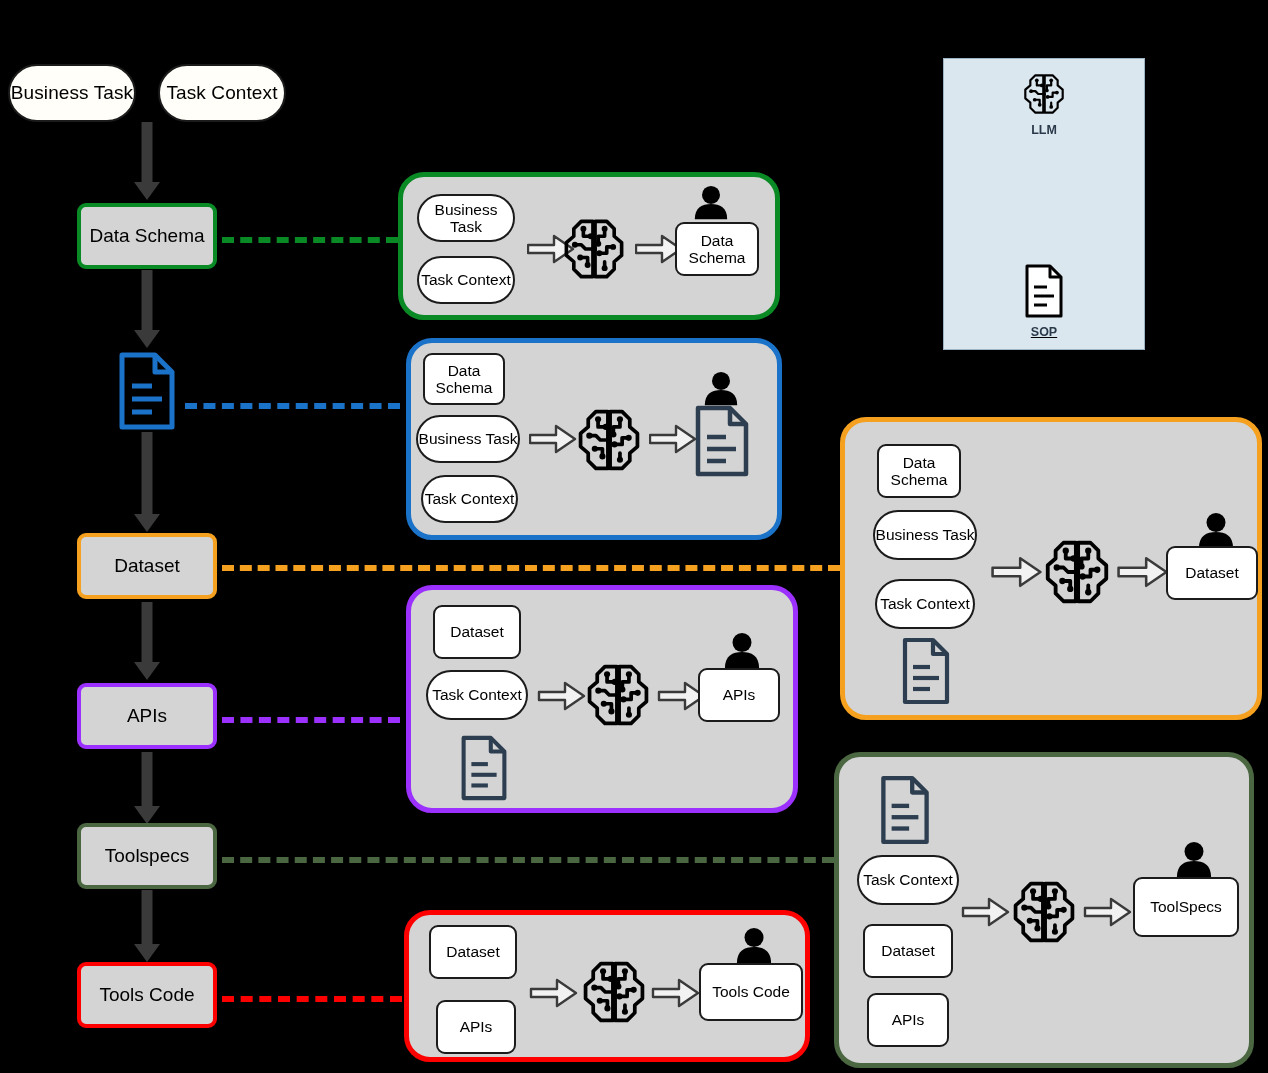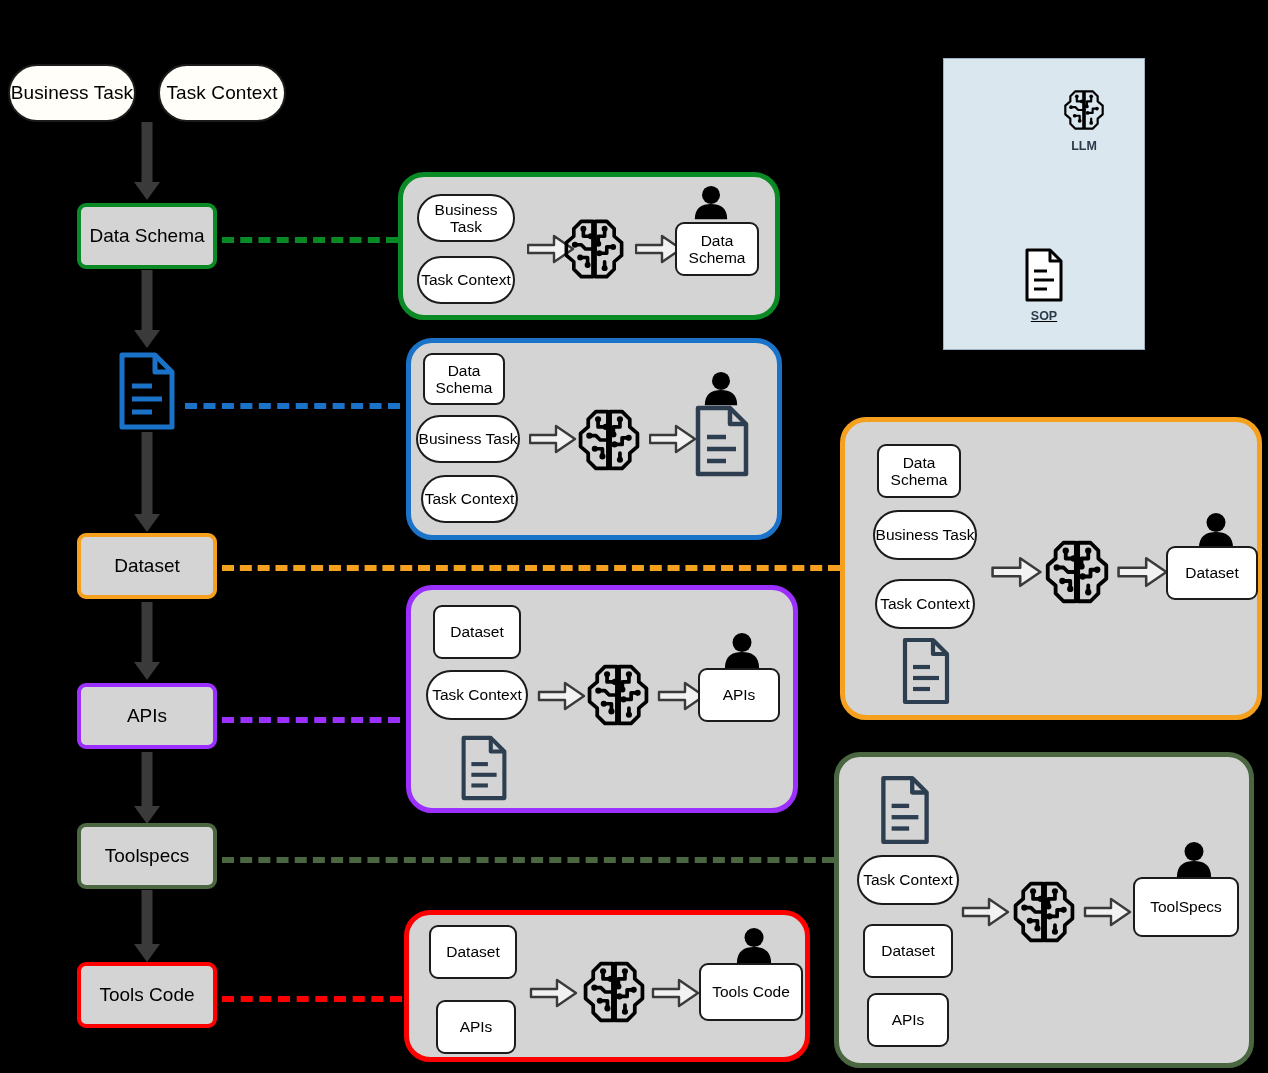--- a/index.html
+++ b/index.html
@@ -127,21 +127,21 @@
 
   <div class="dashline" style="left:222px;top:237px;width:176px;border-top-color:#0a8a25;"></div>
   <div class="dashline" style="left:185px;top:403px;width:215px;border-top-color:#1a73c8;"></div>
   <div class="dashline" style="left:222px;top:565px;width:618px;border-top-color:#f5a11f;"></div>
   <div class="dashline" style="left:222px;top:717px;width:178px;border-top-color:#9b30ff;"></div>
   <div class="dashline" style="left:222px;top:857px;width:612px;border-top-color:#4a6741;"></div>
   <div class="dashline" style="left:222px;top:996px;width:180px;border-top-color:#ff0000;"></div>
 
   <div class="abs legend" style="left:943px;top:58px;width:202px;height:292px;">
 
-    <div class="legend-item" style="top:28px;padding-left:40px;">
+    <div class="legend-item" style="top:12px;">
       <svg width="46" height="46" viewBox="0 0 64 64">
         <g fill="none" stroke="#000" stroke-width="3" stroke-linejoin="round" stroke-linecap="round">
           <path d="M31 6 L20 6 L13 13 L13 20 L6 26 L6 38 L13 44 L13 51 L20 58 L31 58 Z"></path>
           <path d="M33 6 L44 6 L51 13 L51 20 L58 26 L58 38 L51 44 L51 51 L44 58 L33 58 Z"></path>
           <path d="M22 14 L22 20 L28 20"></path>
           <path d="M14 28 L20 28 L24 32 L31 32"></path>
           <path d="M20 40 L26 40 L26 46"></path>
           <path d="M42 14 L42 20 L36 20 L36 27"></path>
           <path d="M50 30 L44 30 L44 36 L38 36"></path>
           <path d="M42 44 L42 49"></path>
@@ -157,21 +157,21 @@
             <circle cx="36" cy="27" r="2.6"></circle>
           <circle cx="50" cy="30" r="2.6"></circle>
             <circle cx="37" cy="36" r="2.6"></circle>
           <circle cx="42" cy="50" r="2.6"></circle>
         </g>
       </svg>
       <div class="legend-label">LLM</div>
     </div>
 
 
-    <div class="legend-item" style="top:188px;text-decoration:underline;">
+    <div class="legend-item" style="top:204px;text-decoration:underline;">
       <svg width="42" height="56" viewBox="0 0 42 56">
         <path d="M4 3 H27 L38 14 V53 H4 Z" fill="#fff" stroke="#000" stroke-width="3" stroke-linejoin="round"></path>
         <path d="M27 3 V14 H38" fill="none" stroke="#000" stroke-width="3" stroke-linejoin="round"></path>
         <line x1="11" y1="24" x2="24" y2="24" stroke="#000" stroke-width="3"></line>
         <line x1="11" y1="33" x2="31" y2="33" stroke="#000" stroke-width="3"></line>
         <line x1="11" y1="42" x2="24" y2="42" stroke="#000" stroke-width="3"></line>
       </svg>
       <div class="legend-label">SOP</div>
     </div>
   </div>

